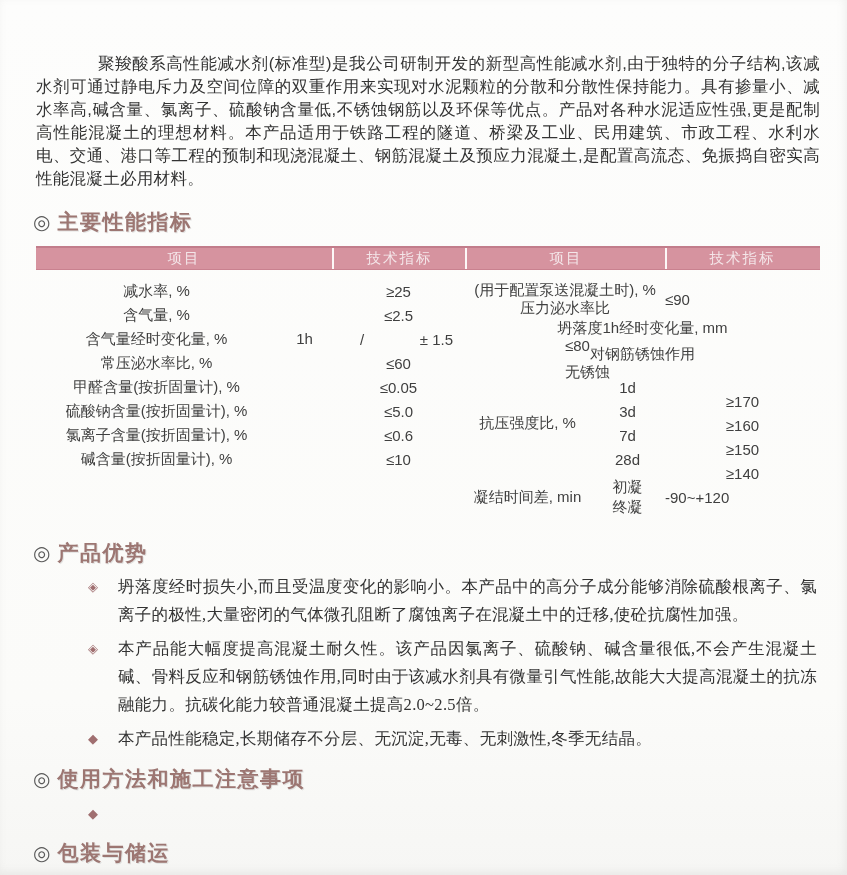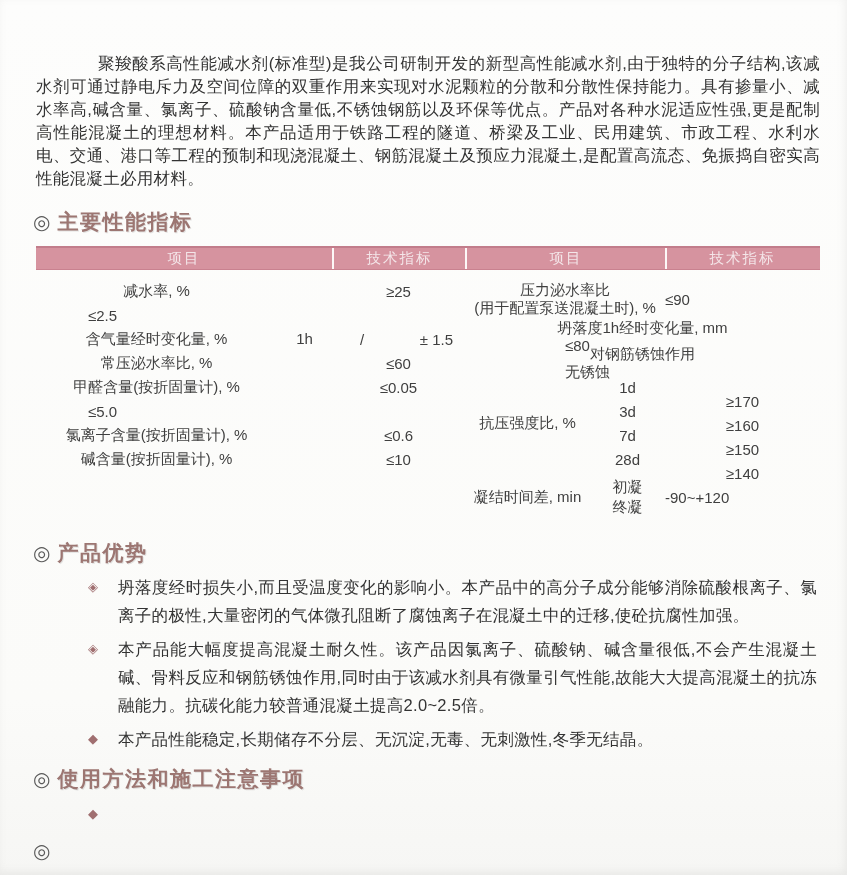--- a/index.html
+++ b/index.html
@@ -89,21 +89,21 @@
   
   .bullets { margin:4px 30px 0 36px; }
   .bullet {
     display:flex; margin-top:6px;
     font-size:16.5px; line-height:28px; letter-spacing:0.3px;
   }
   .b-marker {
     width:30px; margin-left:52px; flex:none;
     font-size:13px; color:#a06f70;
   }
-  .b-text { flex:1; text-align:justify; color:#333; }
+  .b-text { flex:1; text-align:justify; color:#333;font-family:Liberation Serif, serif; }
   .spacer { display:inline-block; width:40px; }
   .single { line-height:26px; margin-top:8px; }
 </style>
 </head>
 <body>
 
 <div class="page">
 
   <p class="intro">聚羧酸系高性能减水剂(标准型)是我公司研制开发的新型高性能减水剂,由于独特的分子结构,该减水剂可通过静电斥力及空间位障的双重作用来实现对水泥颗粒的分散和分散性保持能力。具有掺量小、减水率高,碱含量、氯离子、硫酸钠含量低,不锈蚀钢筋以及环保等优点。产品对各种水泥适应性强,更是配制高性能混凝土的理想材料。本产品适用于铁路工程的隧道、桥梁及工业、民用建筑、市政工程、水利水电、交通、港口等工程的预制和现浇混凝土、钢筋混凝土及预应力混凝土,是配置高流态、免振捣自密实高性能混凝土必用材料。</p>
 
@@ -121,20 +121,21 @@
     </div>
 
     <div class="t-body">
 
       <div class="t-left">
         <div class="l-row">
           <div class="l-item">减水率, %</div>
           <div class="l-val">≥25</div>
         </div>
         <div class="l-row">
+          <div class="l-item">含气量, %</div>
           <div class="l-val">≤2.5</div>
         </div>
         <div class="l-row">
           <div class="l-item-split">
             <span class="lbl">含气量经时变化量, %</span>
             <span class="tme">1h</span>
           </div>
           <div class="l-val-split">
             <span>/</span>
             <span>± 1.5</span>
@@ -142,37 +143,38 @@
         </div>
         <div class="l-row">
           <div class="l-item">常压泌水率比, %</div>
           <div class="l-val">≤60</div>
         </div>
         <div class="l-row">
           <div class="l-item">甲醛含量(按折固量计), %</div>
           <div class="l-val">≤0.05</div>
         </div>
         <div class="l-row">
+          <div class="l-item">硫酸钠含量(按折固量计), %</div>
           <div class="l-val">≤5.0</div>
         </div>
         <div class="l-row">
           <div class="l-item">氯离子含量(按折固量计), %</div>
           <div class="l-val">≤0.6</div>
         </div>
         <div class="l-row">
           <div class="l-item">碱含量(按折固量计), %</div>
           <div class="l-val">≤10</div>
         </div>
       </div>
 
       <div class="t-right">
         <div class="r-row r1">
           <div class="r-item-wide">
+            <div>(用于配置泵送混凝土时), %</div>
             <div>压力泌水率比</div>
-            <div>(用于配置泵送混凝土时), %</div>
           </div>
           <div class="r-val">≤90</div>
         </div>
         <div class="r-row r2">
           <div class="r-item-wide">坍落度1h经时变化量, mm</div>
           <div class="r-val">≤80</div>
         </div>
         <div class="r-row r3">
           <div class="r-item-wide">对钢筋锈蚀作用</div>
           <div class="r-val">无锈蚀</div>
@@ -238,20 +240,21 @@
   </div>
 
   <div class="bullets">
     <div class="bullet single">
       <span class="b-marker">◆</span>
     </div>
   </div>
 
   <div class="section-title st-packaging">
     <span class="marker">◎</span>
+    <span>包装与储运</span>
   </div>
 
   <div class="bullets">
     <div class="bullet single">
       <span class="b-marker">◆</span>
       <span class="b-text">运输:本品无毒、不燃,可按一般化学品运输。</span>
     </div>
 
   </div>
 

